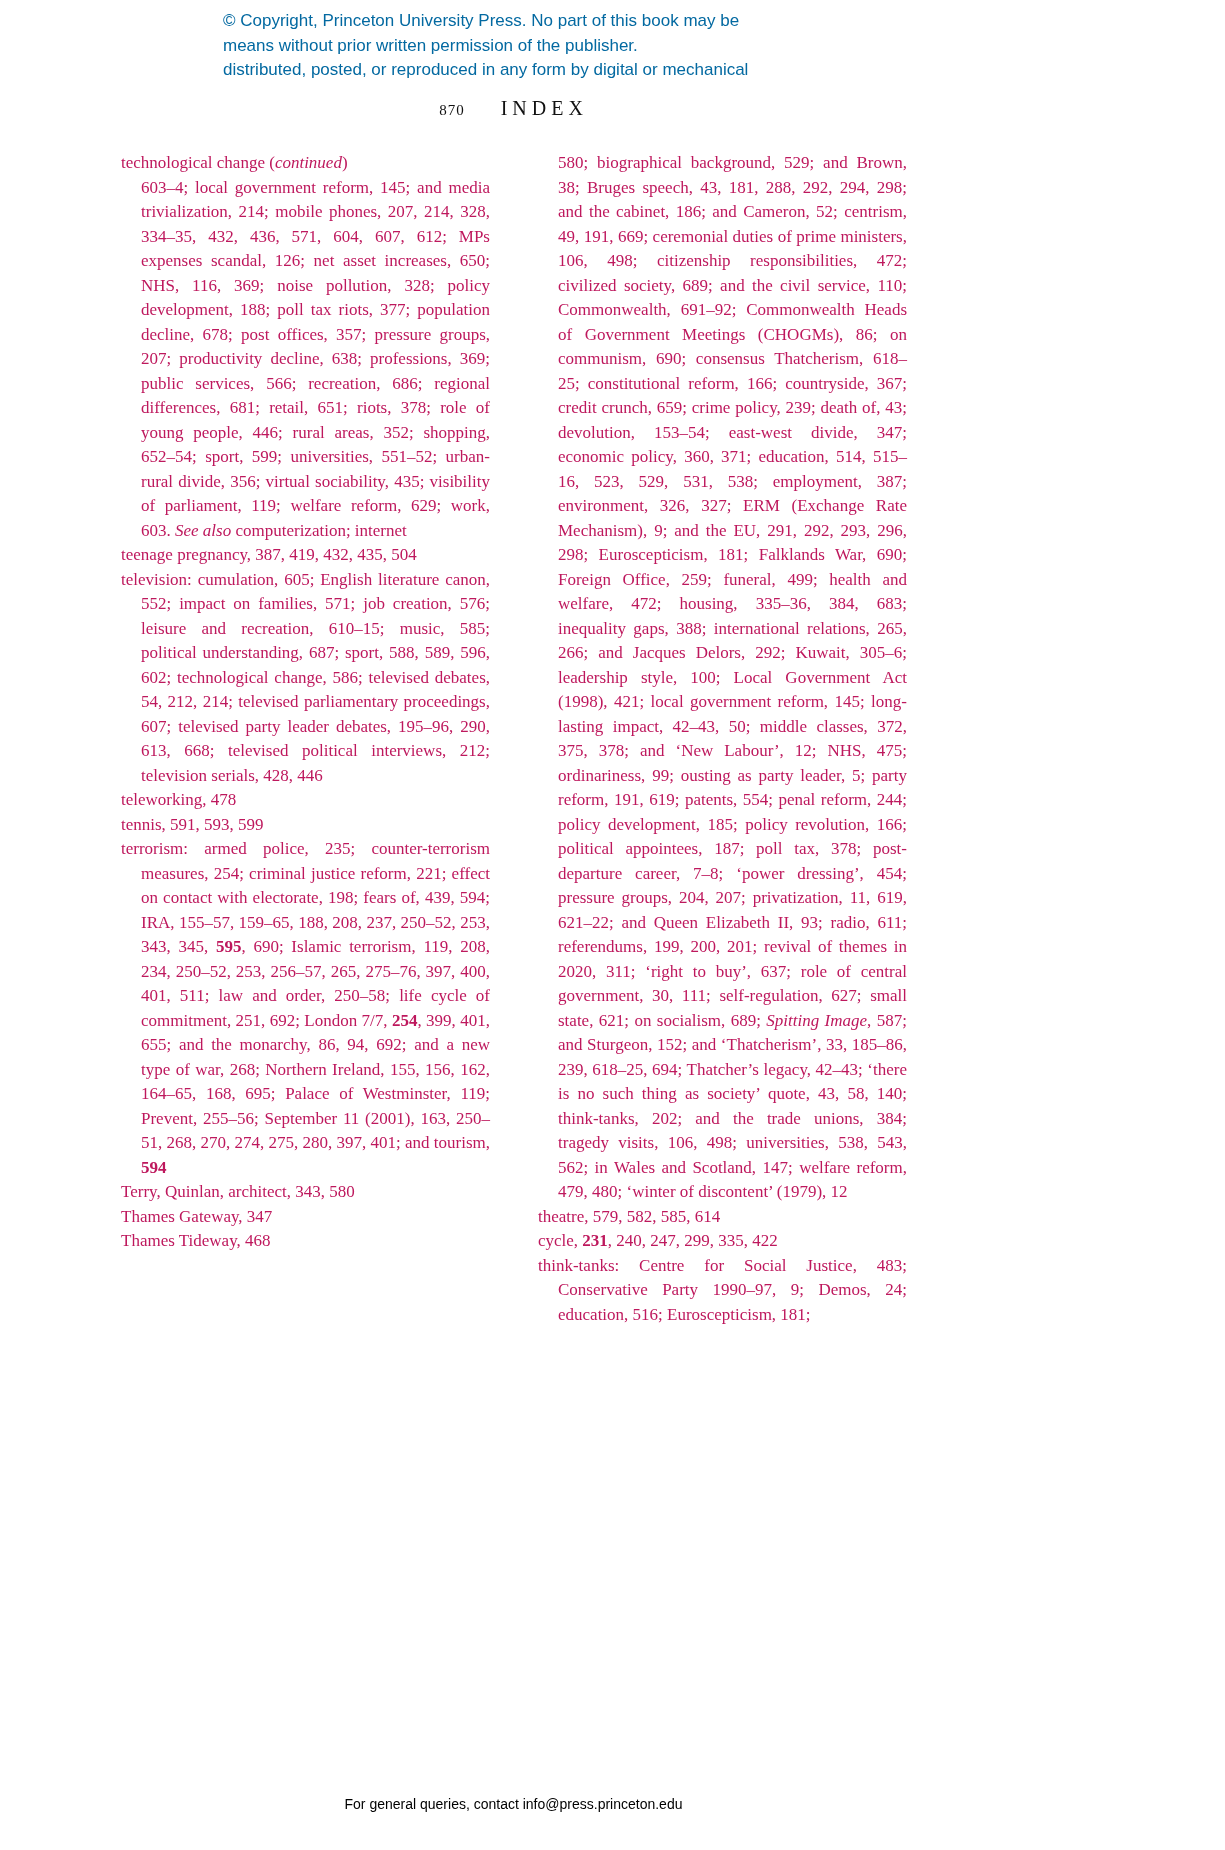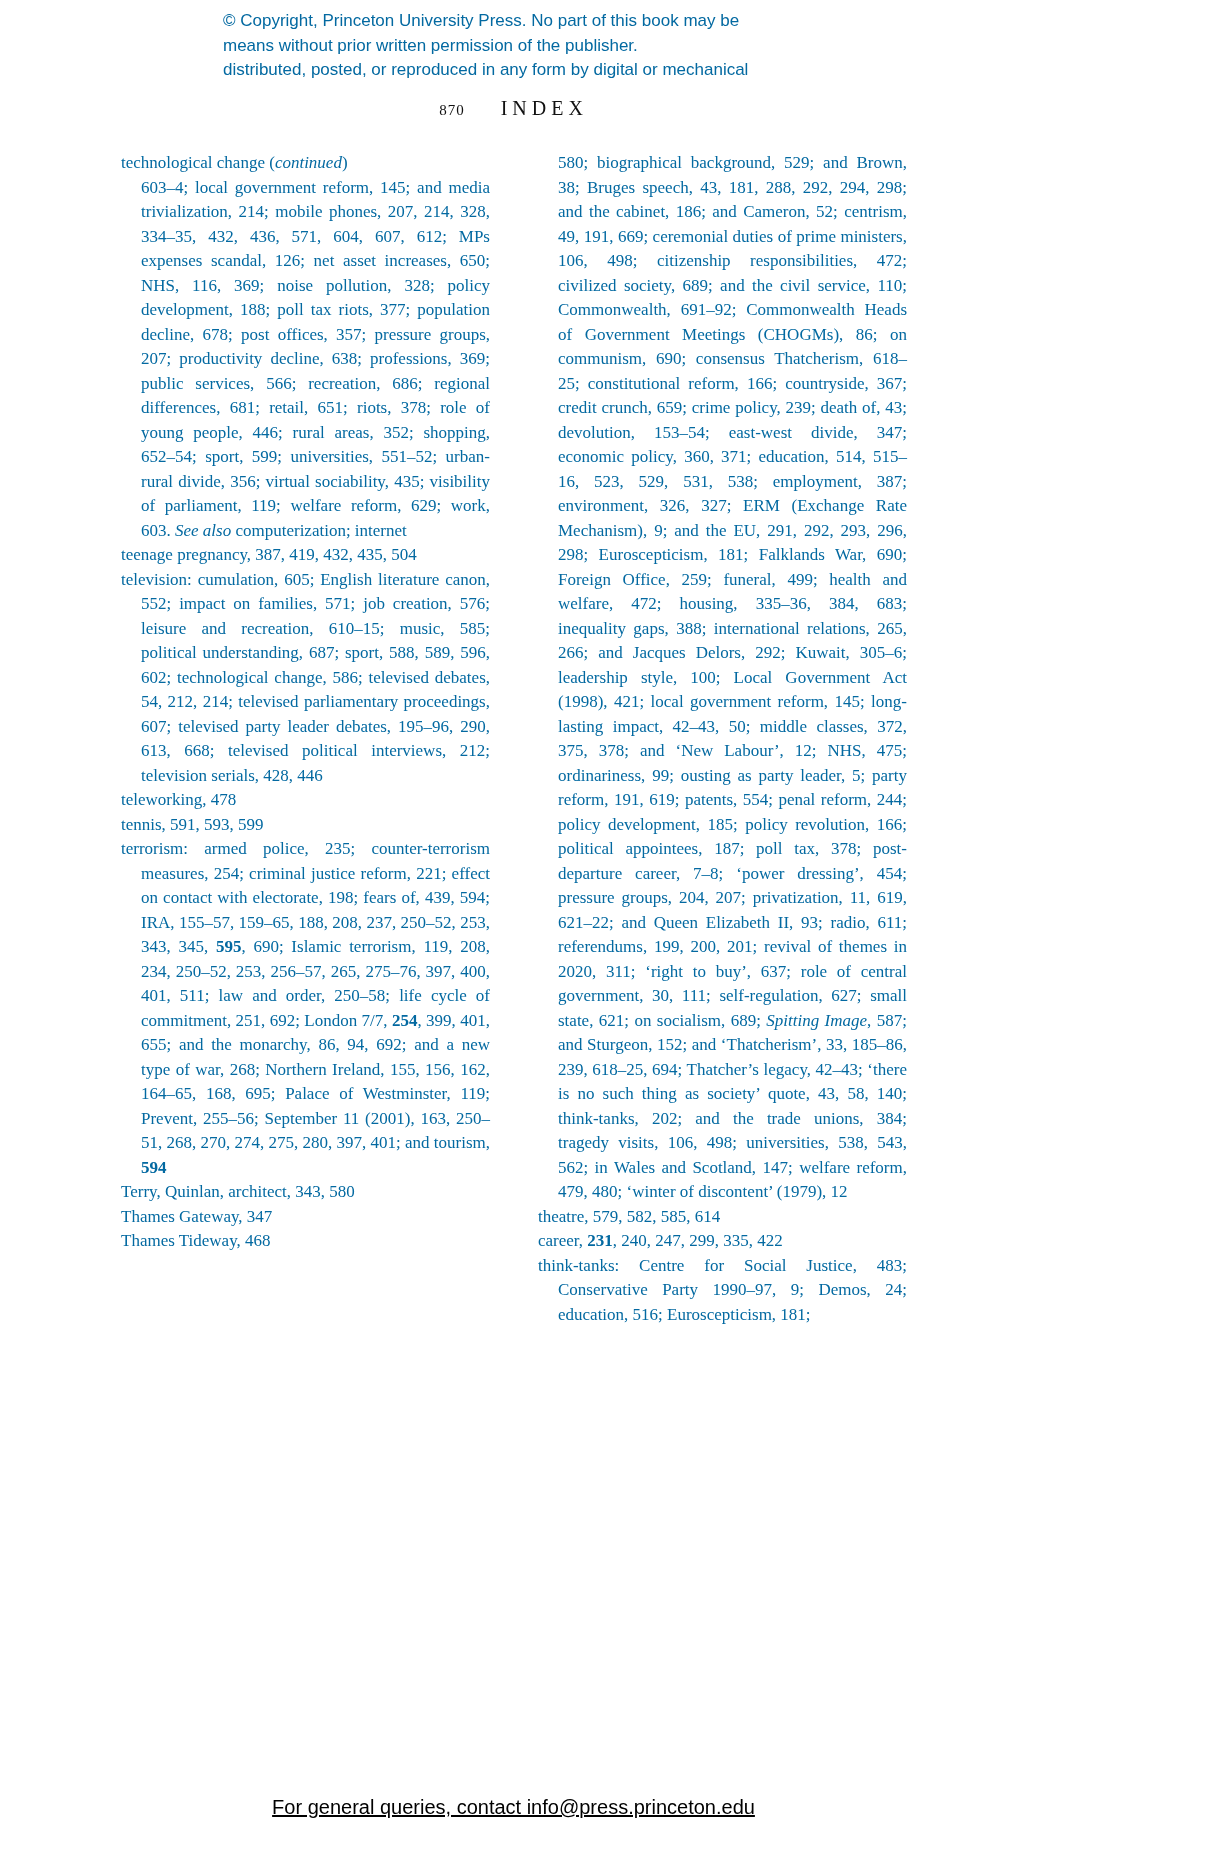--- a/index.html
+++ b/index.html
@@ -49,42 +49,41 @@
     top: 151px;
     width: 786px;
     display: flex;
     gap: 48px;
   }
   .col {
     width: 369px;
     font-size: 17px;
     line-height: 24.5px;
     text-align: justify;
-    color: #0369a1;
+    color: #be185d;
   }
   .entry {
     margin: 0;
     padding-left: 20px;
     text-indent: -20px;
   }
   .entry.cont {
     text-indent: 0;
   }
   .entry em { font-style: italic; }
   .entry strong { font-weight: bold; }
   .footer {
     position: absolute;
     left: 121px;
     top: 1796px;
     width: 785px;
     text-align: center;
     font-family: "Liberation Sans", sans-serif;
-    font-size: 20px;
+    font-size: 14px;
     color: #000000;
-    text-decoration: underline;
   }
 </style>
 </head>
 <body>
 
 <div class="page">
 
   <div class="copyright">
       <div>© Copyright, Princeton University Press. No part of this book may be</div>
       <div>means without prior written permission of the publisher.</div>
@@ -104,20 +103,20 @@
         <p class="entry hang"><span>teleworking, 478</span></p>
         <p class="entry hang"><span>tennis, 591, 593, 599</span></p>
         <p class="entry hang"><span>terrorism: armed police, 235; counter-terrorism measures, 254; criminal justice reform, 221; effect on contact with electorate, 198; fears of, 439, 594; IRA, 155–57, 159–65, 188, 208, 237, 250–52, 253, 343, 345, </span><strong>595</strong><span>, 690; Islamic terrorism, 119, 208, 234, 250–52, 253, 256–57, 265, 275–76, 397, 400, 401, 511; law and order, 250–58; life cycle of commitment, 251, 692; London 7/7, </span><strong>254</strong><span>, 399, 401, 655; and the monarchy, 86, 94, 692; and a new type of war, 268; Northern Ireland, 155, 156, 162, 164–65, 168, 695; Palace of Westminster, 119; Prevent, 255–56; September 11 (2001), 163, 250–51, 268, 270, 274, 275, 280, 397, 401; and tourism, </span><strong>594</strong></p>
         <p class="entry hang"><span>Terry, Quinlan, architect, 343, 580</span></p>
         <p class="entry hang"><span>Thames Gateway, 347</span></p>
         <p class="entry hang"><span>Thames Tideway, 468</span></p>
       </div>
     <div class="col" id="col-right">
         <p class="entry cont"><span>580; biographical background, 529; and Brown, 38; Bruges speech, 43, 181, 288, 292, 294, 298; and the cabinet, 186; and Cameron, 52; centrism, 49, 191, 669; ceremonial duties of prime ministers, 106, 498; citizenship responsibilities, 472; civilized society, 689; and the civil service, 110; Commonwealth, 691–92; Commonwealth Heads of Government Meetings (CHOGMs), 86; on communism, 690; consensus Thatcherism, 618–25; constitutional reform, 166; countryside, 367; credit crunch, 659; crime policy, 239; death of, 43; devolution, 153–54; east-west divide, 347; economic policy, 360, 371; education, 514, 515–16, 523, 529, 531, 538; employment, 387; environment, 326, 327; ERM (Exchange Rate Mechanism), 9; and the EU, 291, 292, 293, 296, 298; Euroscepticism, 181; Falklands War, 690; Foreign Office, 259; funeral, 499; health and welfare, 472; housing, 335–36, 384, 683; inequality gaps, 388; international relations, 265, 266; and Jacques Delors, 292; Kuwait, 305–6; leadership style, 100; Local Government Act (1998), 421; local government reform, 145; long-lasting impact, 42–43, 50; middle classes, 372, 375, 378; and ‘New Labour’, 12; NHS, 475; ordinariness, 99; ousting as party leader, 5; party reform, 191, 619; patents, 554; penal reform, 244; policy development, 185; policy revolution, 166; political appointees, 187; poll tax, 378; post-departure career, 7–8; ‘power dressing’, 454; pressure groups, 204, 207; privatization, 11, 619, 621–22; and Queen Elizabeth II, 93; radio, 611; referendums, 199, 200, 201; revival of themes in 2020, 311; ‘right to buy’, 637; role of central government, 30, 111; self-regulation, 627; small state, 621; on socialism, 689; </span><em>Spitting Image</em><span>, 587; and Sturgeon, 152; and ‘Thatcherism’, 33, 185–86, 239, 618–25, 694; Thatcher’s legacy, 42–43; ‘there is no such thing as society’ quote, 43, 58, 140; think-tanks, 202; and the trade unions, 384; tragedy visits, 106, 498; universities, 538, 543, 562; in Wales and Scotland, 147; welfare reform, 479, 480; ‘winter of discontent’ (1979), 12</span></p>
         <p class="entry hang"><span>theatre, 579, 582, 585, 614</span></p>
-        <p class="entry hang"><span>career, </span><strong>231</strong><span>, 240, 247, 299, 335, 422</span></p>
+        <p class="entry hang"><span>cycle, </span><strong>231</strong><span>, 240, 247, 299, 335, 422</span></p>
         <p class="entry hang"><span>think-tanks: Centre for Social Justice, 483; Conservative Party 1990–97, 9; Demos, 24; education, 516; Euroscepticism, 181;</span></p>
       </div>
   </div>
 
   <div class="footer">For general queries, contact info@press.princeton.edu</div>
 
 </div>
 
 </body></html>

